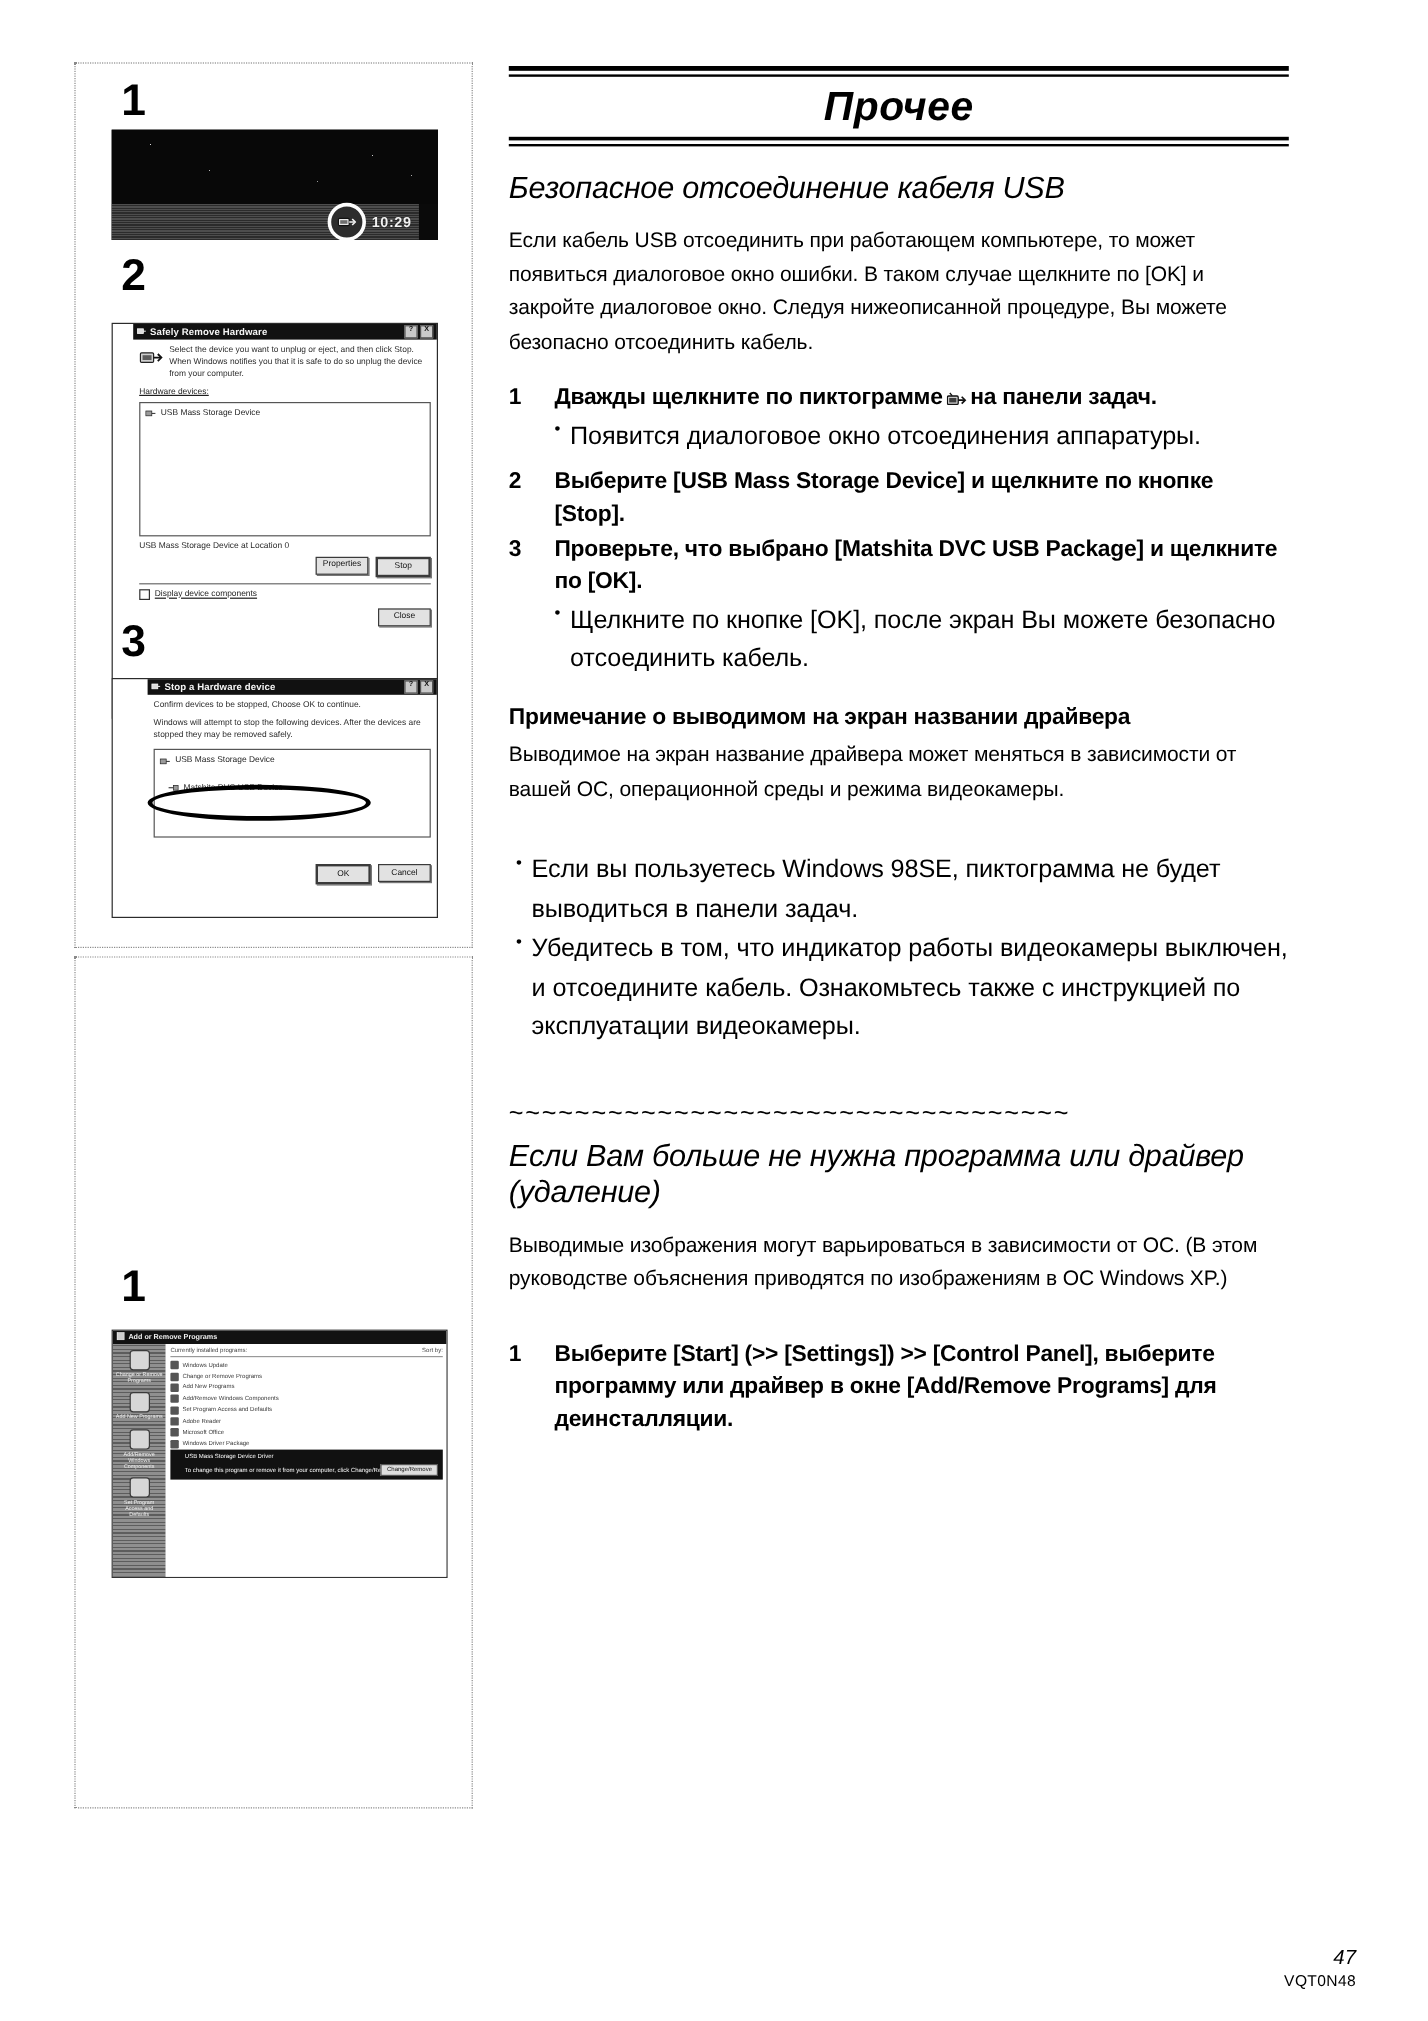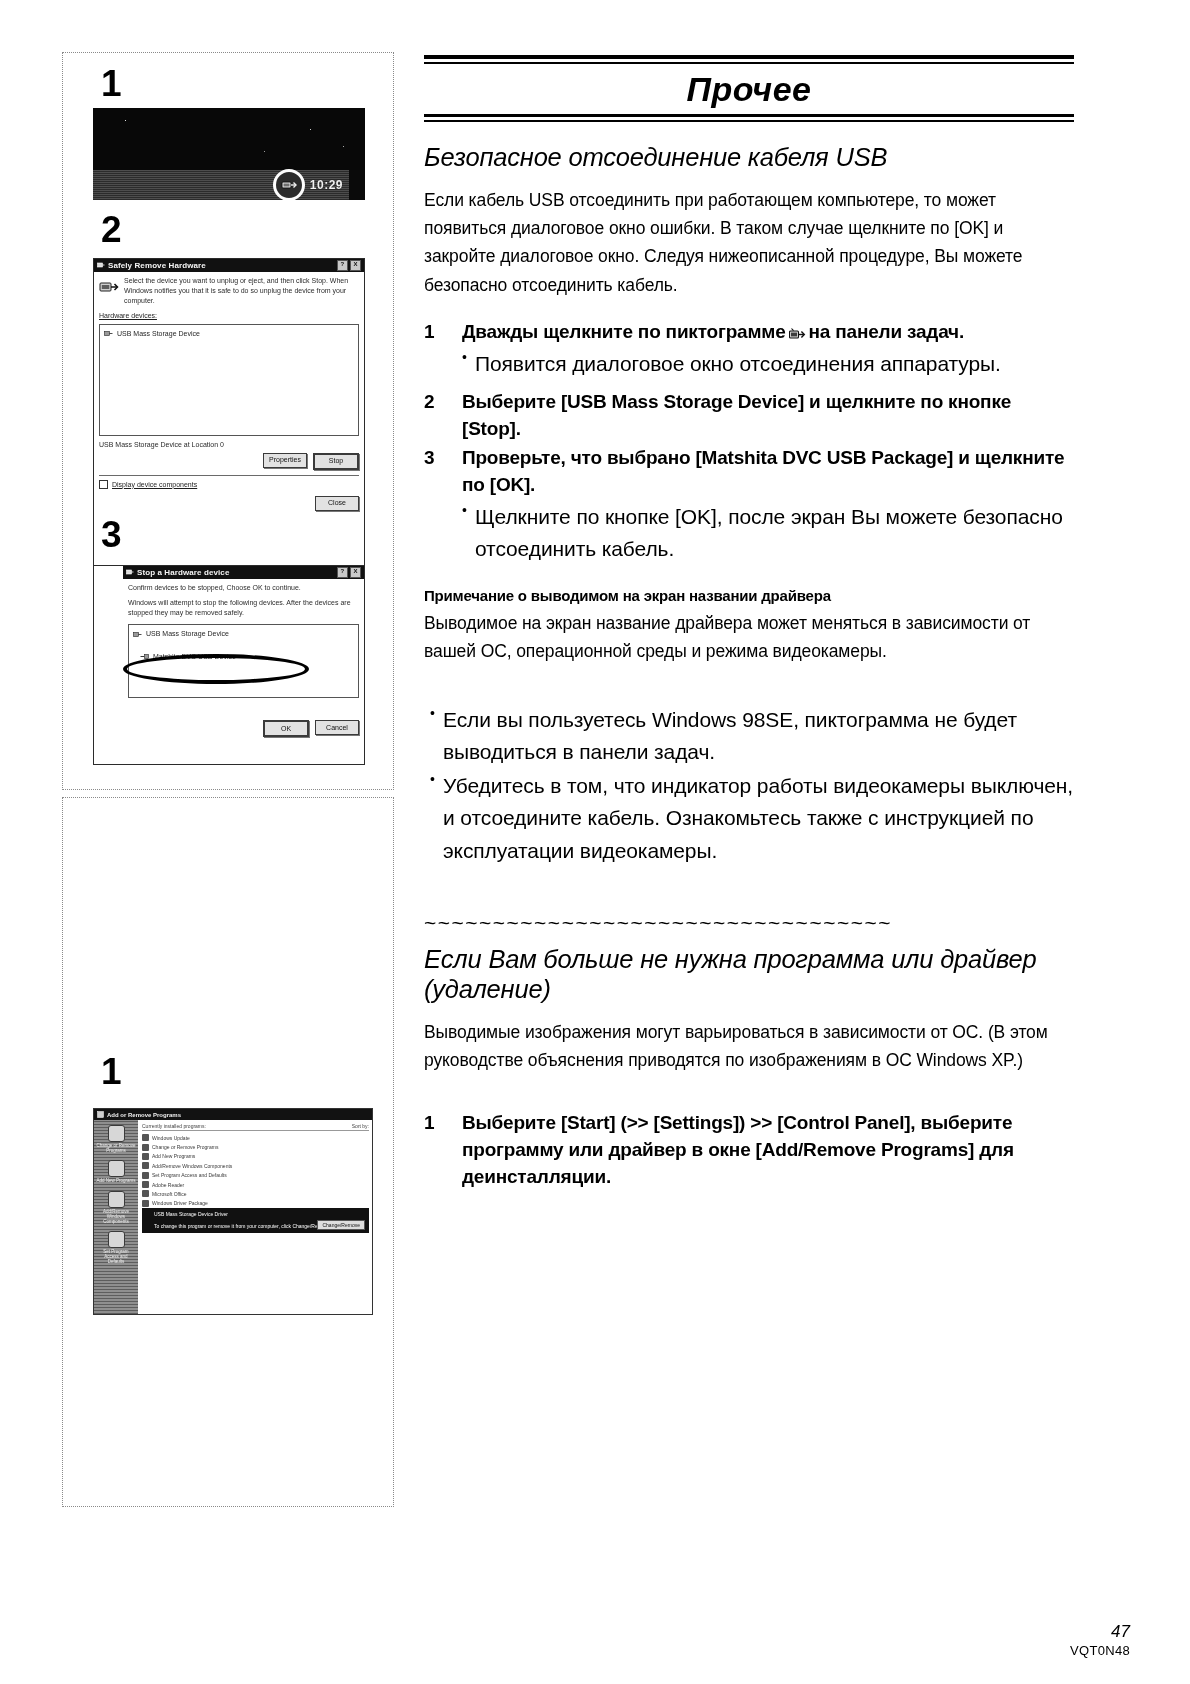--- a/index.html
+++ b/index.html
@@ -235,21 +235,21 @@
     background: #fff;
     flex: none;
   }
   .dlg-check .ctext { text-decoration: underline; }
   .dlg-closerow {
     display: flex;
     justify-content: flex-end;
     margin-top: 6px;
   }
 
-  .shot-safely { left: 30px; top: 205px; width: 272px; height: 330px; }
+  .shot-safely { left: 30px; top: 216px; width: 272px; height: 330px; padding-left: 17px; }
   .shot-stop    { left: 30px; top: 512px; width: 272px; height: 200px; padding-left: 29px; }
 
   
   .ellipse-hl {
     position: absolute;
     border: 4px solid #000;
     border-radius: 50%;
     box-sizing: border-box;
     pointer-events: none;
   }
@@ -448,21 +448,21 @@
   }
   ul.bullets li::before {
     content: "\2022";
     position: absolute;
     left: 0;
     top: -1px;
     font-size: 14px;
   }
 
   h3.sub-title {
-    font-size: 15px;
+    font-size: 19px;
     font-weight: bold;
     margin: 20px 0 4px 0;
     line-height: 1.3;
     letter-spacing: -0.2px;
   }
 
   .wavy-rule {
     font-size: 21px;
     letter-spacing: 1.5px;
     line-height: 1;

